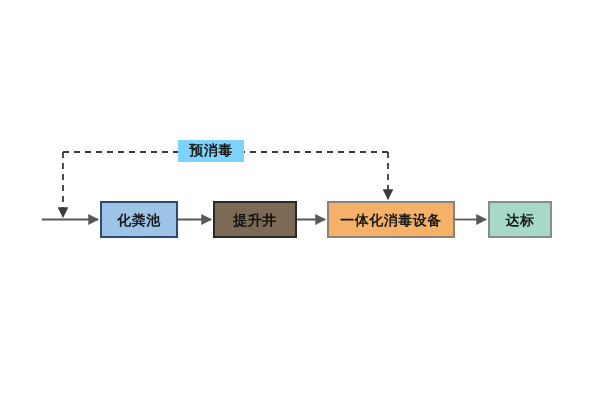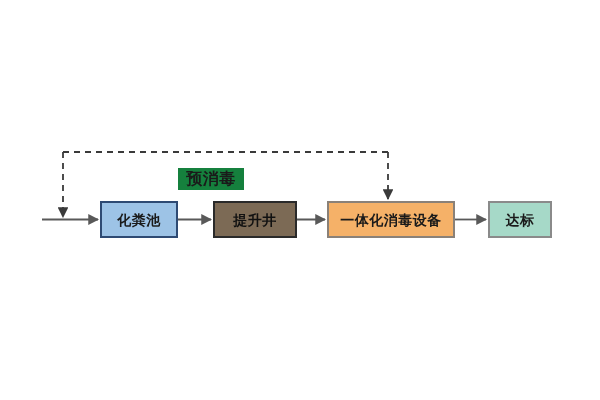--- a/index.html
+++ b/index.html
@@ -74,28 +74,27 @@
   }
   #loop-label {
     position: absolute;
     left: 178px;
     top: 140px;
     width: 66px;
     height: 22px;
     display: flex;
     align-items: center;
     justify-content: center;
-    background: #15803d;
+    background: #7dd3fc;
     color: #1a1a1a;
-    font-size: 16px;
+    font-size: 14px;
     font-weight: bold;
     letter-spacing: 0.5px;
     white-space: nowrap;
     user-select: none;
-    margin-top: 28px;
   }
 </style>
 </head>
 <body>
 
 <div id="canvas">
 
   <svg id="flow-svg" viewBox="0 0 600 400" xmlns="http://www.w3.org/2000/svg">
     <defs>
       <marker id="arrow-solid" viewBox="0 0 10 10" refX="9" refY="5" markerWidth="6" markerHeight="6" orient="auto-start-reverse">

